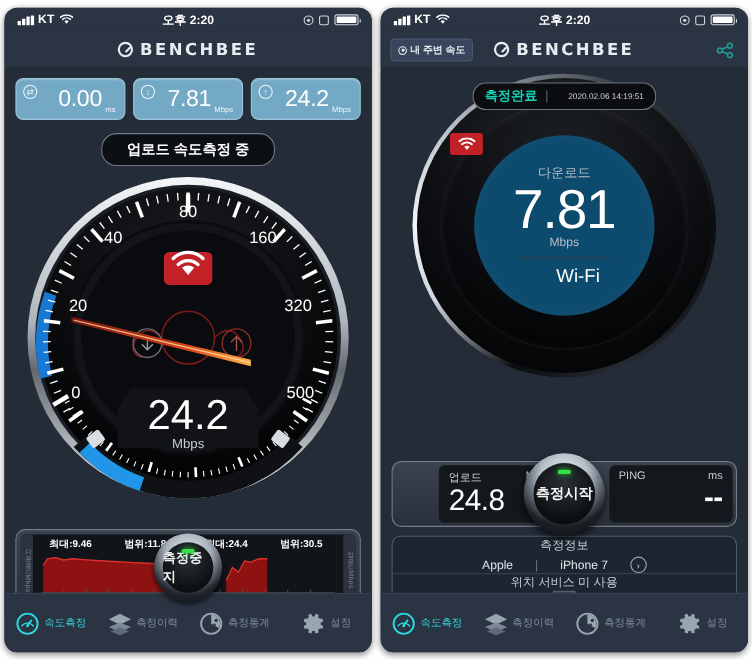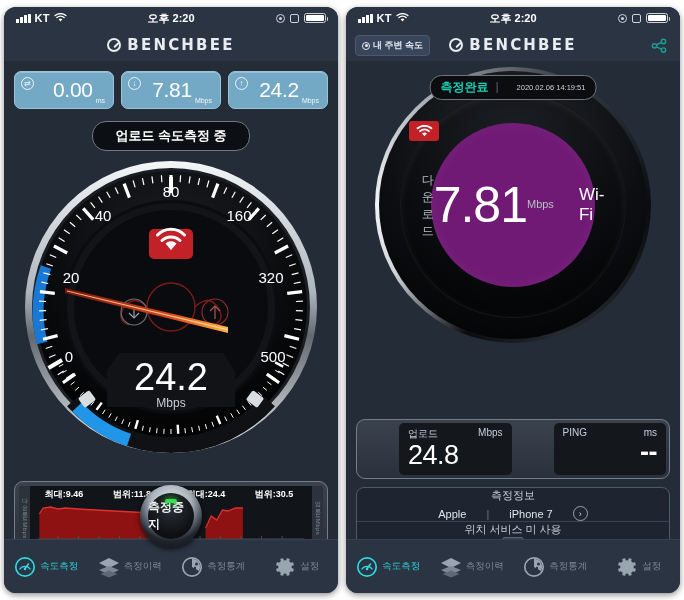--- a/index.html
+++ b/index.html
@@ -143,21 +143,21 @@
     position:absolute; inset:4px; border-radius:50%;
     background: radial-gradient(circle at 50% 25%, #23262b 0%, #0c0e11 55%, #000 100%);
   }
   .ring-mid{
     position:absolute; inset:26px; border-radius:50%;
     background: radial-gradient(circle at 50% 20%, #1c1f24 0%, #0a0b0e 60%, #000 100%);
     box-shadow: inset 0 2px 8px rgba(255,255,255,.07), 0 0 0 1px #15181c;
   }
   .ring-core{
     position:absolute; inset:56px; border-radius:50%;
-    background:#701a75; display:flex;flex-direction:row;align-items:center;justify-content:center;
+    background:#0c4a6e; display:flex;flex-direction:column;align-items:center;justify-content:center;
     box-shadow: inset 0 0 14px rgba(255,255,255,.05);
   }
   .dl-label{color:#b9bfc6;font-size:12px;margin-bottom:-2px;}
   .dl-value{color:#fff;font-size:50px;font-weight:normal;letter-spacing:-1px;line-height:1.05;}
   .dl-unit{color:#b9bfc6;font-size:11px;margin-top:-2px;}
   .dl-sep{width:84px;height:1px;background:#3a3f45;margin:7px 0 6px;}
   .dl-net{color:#fff;font-size:17px;margin-left:25px;}
   .done-chip{
     position:absolute; top:8px; left:50%; transform:translateX(-50%);
     background:#0b0d10; border:1.4px solid #6c757f; border-radius:12px;
@@ -648,20 +648,26 @@
           </div>
           <div class="big">24.8</div>
         </div>
         <div class="up-cell right">
           <div class="cap">
             <span>PING</span>
             <span>ms</span>
           </div>
           <div class="big">--</div>
         </div>
+        <div class="mid-knob">
+          <div class="mid-knob-in">
+            <span class="knob-led"></span>
+            <span>측정시작</span>
+          </div>
+        </div>
       </div>
 
       <div class="infobox">
         <div class="inforow first">
           <span class="info-k">측정정보</span>
           <span class="info-v">
             <span>Apple</span>
             <span class="sep">|</span>
             <span>iPhone 7</span>
             <span class="chev">›</span>

